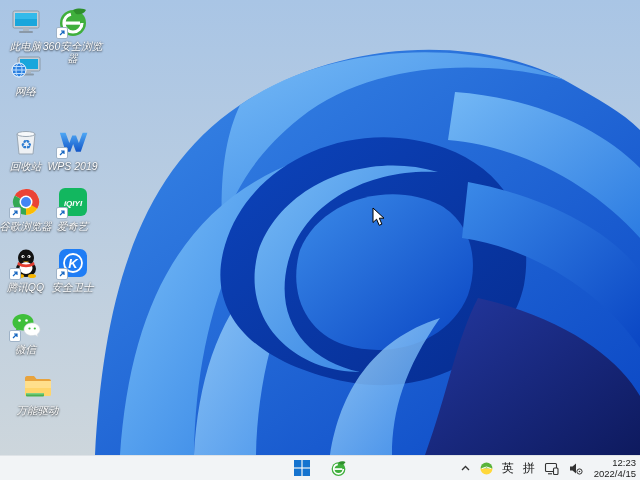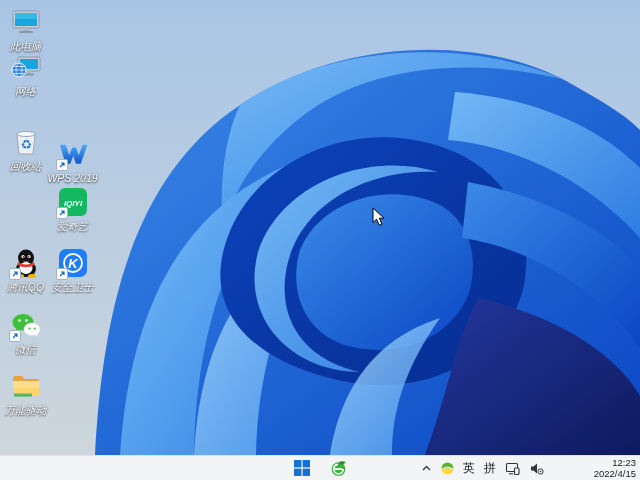--- a/index.html
+++ b/index.html
@@ -13,21 +13,21 @@
   .dicon .art svg{display:block;}
   .dicon .shortcut{position:absolute;left:-1px;bottom:-1px;width:10px;height:10px;background:#fff;border:0.5px solid #9fb3c8;border-radius:2px;}
   .dicon .shortcut svg{position:absolute;left:1px;top:1px;}
   .dlabel{margin-top:2px;width:62px;text-align:center;font-size:10.5px;line-height:12px;color:#fff;text-shadow:0 1px 2px rgba(0,0,0,.65),0 0 2px rgba(0,0,0,.45);word-break:break-all;}
   
   .taskbar{position:absolute;left:0;bottom:0;width:640px;height:25px;background:#f2f4f6;border-top:1px solid #dfe3e7;box-sizing:border-box;display:flex;align-items:center;}
   .tb-center{position:absolute;left:50%;transform:translateX(-50%);display:flex;align-items:center;gap:14px;height:100%;}
   .tb-btn{width:22px;height:22px;display:flex;align-items:center;justify-content:center;border-radius:4px;}
   .tray{position:absolute;right:4px;top:0;height:100%;display:flex;align-items:center;gap:9px;}
   .tray-ime{font-size:12px;color:#1a1a1a;}
-  .tray-clock{text-align:right;font-size:9.5px;line-height:11px;color:#1a1a1a;padding-left:2px;margin-left:39px;}
+  .tray-clock{text-align:right;font-size:9.5px;line-height:11px;color:#1a1a1a;padding-left:2px;}
   .cursor{position:absolute;left:372px;top:207px;width:14px;height:20px;pointer-events:none;}
 </style>
 </head>
 <body>
 
 <div class="desktop">
 
   <svg class="wallpaper" viewBox="0 0 640 455" preserveAspectRatio="none">
     <defs>
       <linearGradient id="bg" x1="0" y1="0" x2="0" y2="1">
@@ -79,20 +79,37 @@
           <rect x="3" y="5" width="26" height="17" rx="1.5" fill="#c7ced6" stroke="#8a99a8" stroke-width="1"></rect>
           <rect x="5" y="7" width="22" height="13" fill="#19a6dc"></rect>
           <rect x="5" y="7" width="22" height="6" fill="#3fc3ef" opacity=".7"></rect>
           <rect x="13" y="22" width="6" height="3" fill="#aab6c2"></rect>
           <rect x="9" y="25" width="14" height="2" rx="1" fill="#8a99a8"></rect>
         </svg>
       </div>
       <div class="dlabel">此电脑</div>
     </div>
 
+    <div class="dicon" style="left:47px;top:4px">
+      <div class="art">
+        <svg width="32" height="32" viewBox="0 0 32 32">
+          <circle cx="16" cy="17" r="13" fill="#3faf3c"></circle>
+          <path d="M16,4 C22,1 28,3 29,4 C27,8 23,9 19,8 Z" fill="#2e8f2c"></path>
+          <circle cx="16" cy="17" r="9" fill="none" stroke="#fff" stroke-width="3.2" stroke-dasharray="40 17"></circle>
+          <rect x="8" y="15.5" width="15" height="3.2" fill="#fff"></rect>
+        </svg>
+        <span class="shortcut">
+            <svg width="8" height="8" viewBox="0 0 8 8">
+              <path d="M1,7 L1,3 L3,3 L3,1 L7,1 L7,5 L5,5 L5,7 Z" fill="none"></path>
+              <path d="M2,6 L5.5,2.5 M3,2 L6,2 L6,5" stroke="#1565c0" stroke-width="1.2" fill="none"></path>
+            </svg>
+          </span>
+      </div>
+      <div class="dlabel">360安全浏览器</div>
+    </div>
 
     <div class="dicon" style="left:0;top:49px">
       <div class="art">
         <svg width="32" height="32" viewBox="0 0 32 32">
           <rect x="8" y="6" width="22" height="14" rx="1.5" fill="#c7ced6" stroke="#8a99a8" stroke-width="1"></rect>
           <rect x="10" y="8" width="18" height="10" fill="#19a6dc"></rect>
           <rect x="16" y="20" width="5" height="2.5" fill="#aab6c2"></rect>
           <rect x="13" y="22.5" width="11" height="2" rx="1" fill="#8a99a8"></rect>
           <circle cx="9" cy="19" r="7" fill="#2a7fe0" stroke="#fff" stroke-width="1"></circle>
           <ellipse cx="9" cy="19" rx="3" ry="7" fill="none" stroke="#bfe0ff" stroke-width="1"></ellipse>
@@ -107,40 +124,59 @@
       <div class="art">
         <svg width="32" height="32" viewBox="0 0 32 32">
           <path d="M7,8 L25,8 L23,28 L9,28 Z" fill="#eef1f4" stroke="#9aa7b4" stroke-width="1"></path>
           <ellipse cx="16" cy="8" rx="9" ry="2.5" fill="#f7f9fb" stroke="#9aa7b4" stroke-width="1"></ellipse>
           <text x="16" y="23" font-size="13" text-anchor="middle" fill="#2e7dd2" font-family="'DejaVu Sans',sans-serif">♻</text>
         </svg>
       </div>
       <div class="dlabel">回收站</div>
     </div>
 
-    <div class="dicon" style="left:47px;top:136px">
+    <div class="dicon" style="left:47px;top:124px">
       <div class="art">
         <svg width="32" height="32" viewBox="0 0 32 32">
           <defs>
               <linearGradient id="wps" x1="0" y1="0" x2="0" y2="1">
                 <stop offset="0" stop-color="#4fa8f5"></stop>
                 <stop offset="1" stop-color="#1256c8"></stop>
               </linearGradient>
             </defs>
           <path d="M3,6 L9,6 L13,17 L16,9 L20,9 L23,17 L27,6 L32,6 L25,26 L20,26 L17,18 L14,26 L9,26 Z" fill="url(#wps)" transform="scale(0.95) translate(0,1)"></path>
         </svg>
         <span class="shortcut">
             <svg width="8" height="8" viewBox="0 0 8 8">
               <path d="M2,6 L5.5,2.5 M3,2 L6,2 L6,5" stroke="#1565c0" stroke-width="1.2" fill="none"></path>
             </svg>
           </span>
       </div>
       <div class="dlabel">WPS 2019</div>
     </div>
 
+    <div class="dicon" style="left:0;top:184px">
+      <div class="art">
+        <svg width="32" height="32" viewBox="0 0 32 32">
+          <circle cx="16" cy="16" r="13" fill="#fff"></circle>
+          <path d="M16,16 L16,3 A13,13 0 0 1 27.3,22.5 Z" fill="#ea4335" transform="rotate(-60 16 16)"></path>
+          <path d="M16,3 A13,13 0 0 1 27.3,22.5 L16,16 Z" fill="#fbbc05" transform="rotate(60 16 16)"></path>
+          <path d="M16,3 A13,13 0 0 1 27.3,22.5 L16,16 Z" fill="#34a853" transform="rotate(180 16 16)"></path>
+          <path d="M16,3 A13,13 0 0 1 27.3,22.5 L16,16 Z" fill="#ea4335"></path>
+          <circle cx="16" cy="16" r="6.5" fill="#fff"></circle>
+          <circle cx="16" cy="16" r="5" fill="#4285f4"></circle>
+        </svg>
+        <span class="shortcut">
+            <svg width="8" height="8" viewBox="0 0 8 8">
+              <path d="M2,6 L5.5,2.5 M3,2 L6,2 L6,5" stroke="#1565c0" stroke-width="1.2" fill="none"></path>
+            </svg>
+          </span>
+      </div>
+      <div class="dlabel">谷歌浏览器</div>
+    </div>
 
     <div class="dicon" style="left:47px;top:184px">
       <div class="art">
         <svg width="32" height="32" viewBox="0 0 32 32">
           <rect x="2" y="2" width="28" height="28" rx="6" fill="#12b75f"></rect>
           <text x="16" y="20" font-size="8" font-weight="bold" text-anchor="middle" fill="#fff" font-family="'Liberation Sans',sans-serif">iQIYI</text>
         </svg>
         <span class="shortcut">
             <svg width="8" height="8" viewBox="0 0 8 8">
               <path d="M2,6 L5.5,2.5 M3,2 L6,2 L6,5" stroke="#1565c0" stroke-width="1.2" fill="none"></path>
@@ -202,21 +238,21 @@
         </svg>
         <span class="shortcut">
             <svg width="8" height="8" viewBox="0 0 8 8">
               <path d="M2,6 L5.5,2.5 M3,2 L6,2 L6,5" stroke="#1565c0" stroke-width="1.2" fill="none"></path>
             </svg>
           </span>
       </div>
       <div class="dlabel">微信</div>
     </div>
 
-    <div class="dicon" style="left:0;top:368px">
+    <div class="dicon" style="left:12px;top:368px">
       <div class="art">
         <svg width="32" height="32" viewBox="0 0 32 32">
           <path d="M3,8 C3,7 3.8,6 5,6 L12,6 L14.5,9 L27,9 C28.2,9 29,9.8 29,11 L29,13 L3,13 Z" fill="#e8a33d"></path>
           <rect x="3" y="11" width="26" height="15" rx="1.5" fill="#ffd56b"></rect>
           <rect x="3" y="11" width="26" height="7" fill="#ffdf8c"></rect>
           <rect x="4" y="23" width="18" height="3.5" rx="1" fill="#4caf50"></rect>
           <rect x="4" y="23" width="18" height="1.5" rx=".7" fill="#7ed184"></rect>
         </svg>
       </div>
       <div class="dlabel">万能驱动</div>

